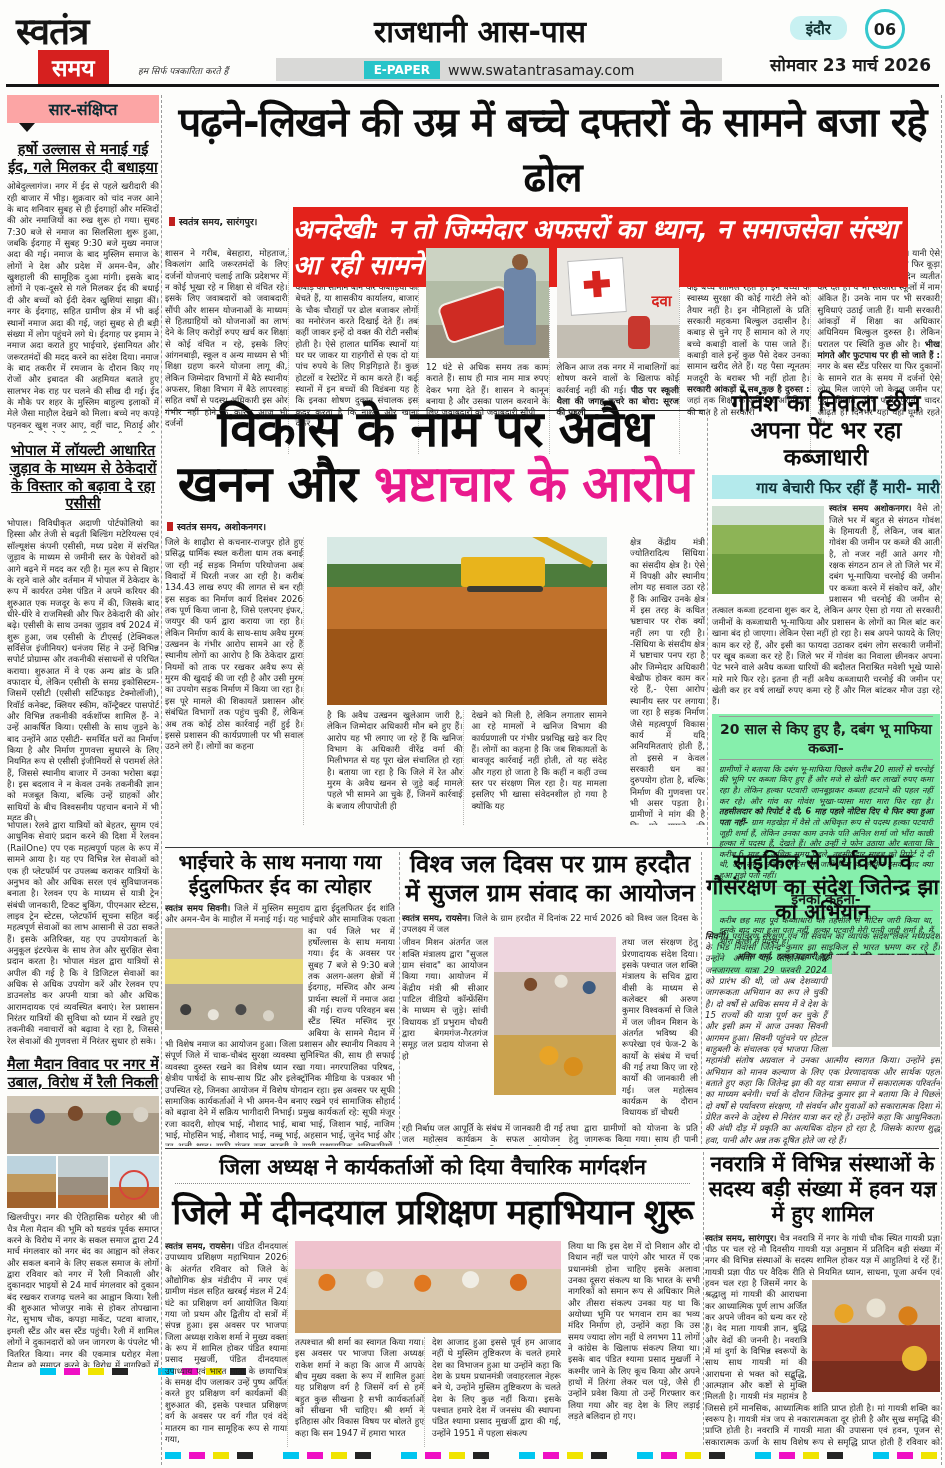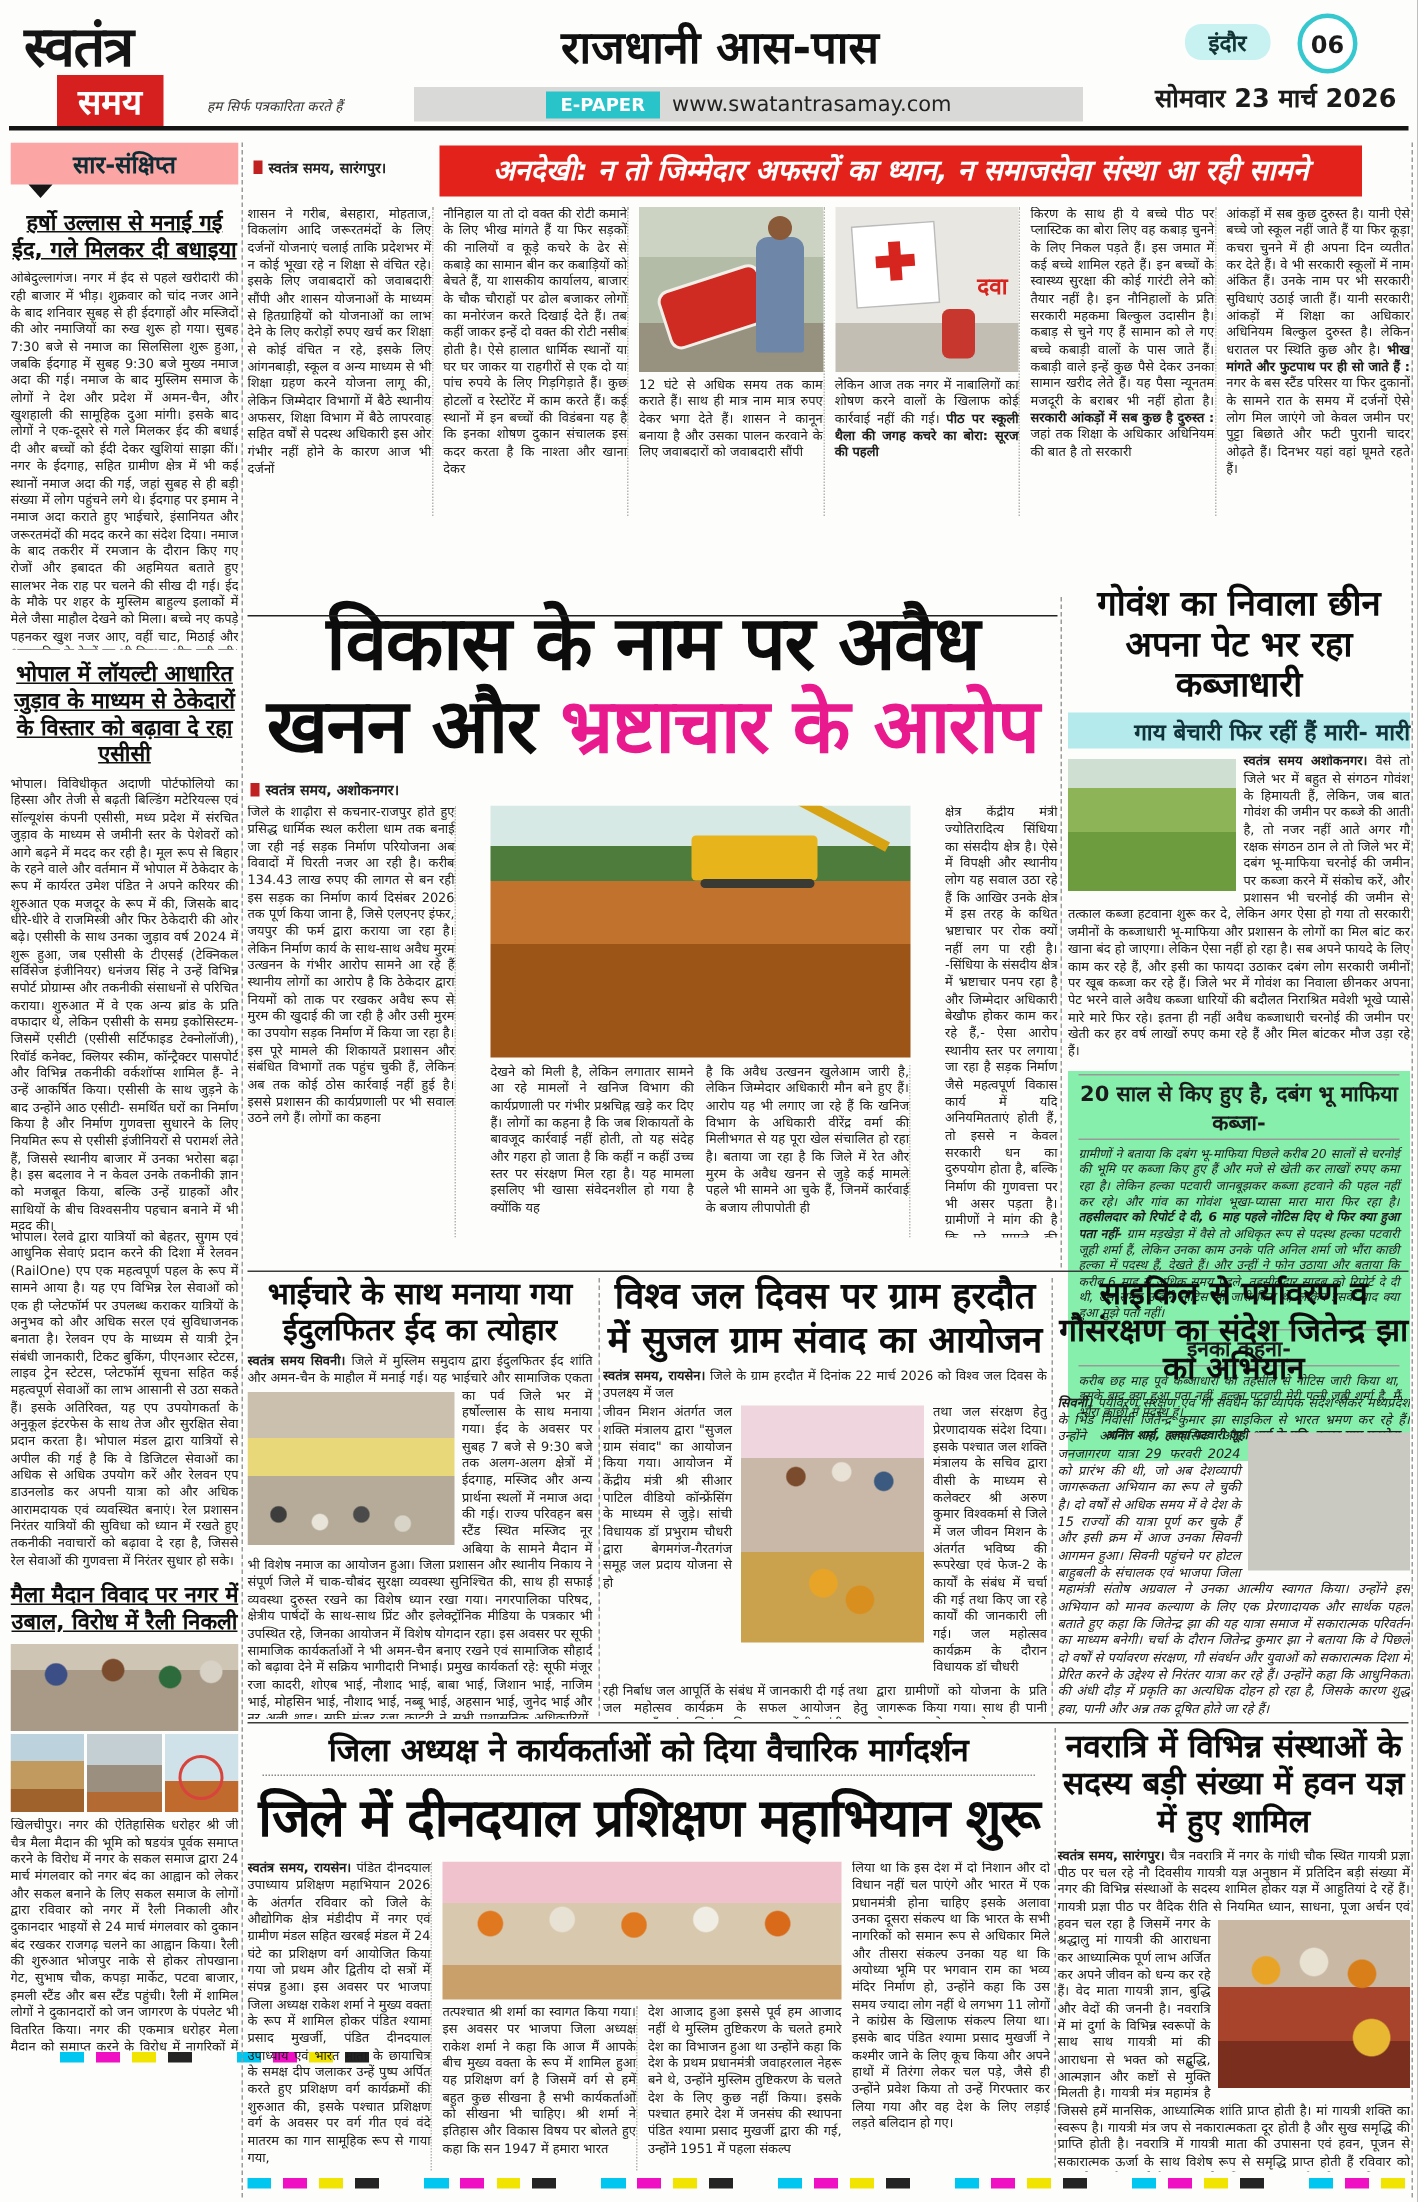--- a/index.html
+++ b/index.html
@@ -60,21 +60,21 @@
   .ph-ferris{background:linear-gradient(180deg,#cfe2ea 0 60%,#c06a2e 60% 100%);}
   .wheel{position:absolute;left:50%;top:26%;width:26px;height:26px;border:2px solid #d8443c;
          border-radius:50%;transform:translateX(-50%);}
   .sb-marks{position:absolute;left:40px;top:1368px;width:220px;}
   
   .lead{position:absolute;left:165px;top:93px;width:775px;height:300px;}
   .lead-headline{font-size:40px;font-weight:800;text-align:center;letter-spacing:-1px;color:#0d0d0d;}
   .lead-subrow{position:relative;height:33px;margin-top:4px;}
   .lead .byline{position:absolute;left:4px;top:8px;}
   .redband{position:absolute;left:128px;right:32px;top:0;background:#e3221b;color:#fff;
-           font-size:19px;font-weight:800;font-style:italic;text-align:center;padding:3px 0 5px;}
+           font-size:26px;font-weight:800;font-style:italic;padding:3px 0 5px;}
   .lead-cols{display:flex;gap:7px;margin-top:8px;height:206px;overflow:hidden;}
   .lead-col{flex:1;}
   .ph-top{height:110px;margin-bottom:4px;}
   .ph-dhol{background:linear-gradient(180deg,#ccd3c3 0 30%,#b2bca6 30% 70%,#97917f 70% 100%);}
   .drum{position:absolute;left:12%;top:42%;width:55%;height:34%;background:#cf2b23;border-radius:8px;
         transform:rotate(-18deg);border:2px solid #f2efe8;}
   .boy{position:absolute;right:10%;top:18%;width:26%;height:70%;background:#6e86a8;border-radius:8px 8px 2px 2px;}
   .boy::before{content:"";position:absolute;left:50%;top:-14px;transform:translateX(-50%);
         width:16px;height:16px;border-radius:50%;background:#8a5a38;}
   .ph-pharma{background:linear-gradient(180deg,#e9e7e2 0 70%,#c3beb3 70% 100%);}
@@ -235,20 +235,21 @@
       </div>
       <div class="small sb-body4" style="margin-top:4px">खिलचीपुर। नगर की ऐतिहासिक धरोहर श्री जी चैत्र मैला मैदान की भूमि को षडयंत्र पूर्वक समाप्त करने के विरोध में नगर के सकल समाज द्वारा 24 मार्च मंगलवार को नगर बंद का आह्वान को लेकर और सकल बनाने के लिए सकल समाज के लोगों द्वारा रविवार को नगर में रैली निकाली और दुकानदार भाइयों से 24 मार्च मंगलवार को दुकान बंद रखकर राजगढ़ चलने का आह्वान किया। रैली की शुरुआत भोजपुर नाके से होकर तोपखाना गेट, सुभाष चौक, कपड़ा मार्केट, पटवा बाजार, इमली स्टैंड और बस स्टैंड पहुंची। रैली में शामिल लोगों ने दुकानदारों को जन जागरण के पंपलेट भी वितरित किया। नगर की एकमात्र धरोहर मेला मैदान को समाप्त करने के विरोध में नागरिकों में भारी आक्रोश देखा जा रहा है। नगर में एक मात्र मैदान है जिस पर धार्मिक आयोजन सहित सामूहिक विवाह सम्मेलन होते हैं अगर यह मैदान समाप्त कर दिया गया तो आने वाले भविष्य में कार्यक्रम कहां होंगे। यह भूमि नगर परिषद की है यह प्राचीन काल से ही है यहां पर श्री जी चैत्र मैला लगता है वर्तमान में यह समाहनी मेले का आयोजन होता आ रहा है।</div>
     </div>
   </div>
   <div class="sb-marks regmarks"></div>
 
   <div class="sep-side"></div>
   <div class="sep-right"></div>
 
   <div class="lead">
+    <div class="lead-headline">पढ़ने-लिखने की उम्र में बच्चे दफ्तरों के सामने बजा रहे ढोल</div>
     <div class="lead-subrow">
       <div class="byline">
         <span class="bullet"></span>
         <span>स्वतंत्र समय, सारंगपुर।</span>
       </div>
       <div class="redband">अनदेखी: न तो जिम्मेदार अफसरों का ध्यान, न समाजसेवा संस्था आ रही सामने</div>
     </div>
     <div class="lead-cols">
       <div class="lead-col small vdot">शासन ने गरीब, बेसहारा, मोहताज, विकलांग आदि जरूरतमंदों के लिए दर्जनों योजनाएं चलाई ताकि प्रदेशभर में न कोई भूखा रहे न शिक्षा से वंचित रहे। इसके लिए जवाबदारों को जवाबदारी सौंपी और शासन योजनाओं के माध्यम से हितग्राहियों को योजनाओं का लाभ देने के लिए करोड़ों रुपए खर्च कर शिक्षा से कोई वंचित न रहे, इसके लिए आंगनबाड़ी, स्कूल व अन्य माध्यम से भी शिक्षा ग्रहण करने योजना लागू की, लेकिन जिम्मेदार विभागों में बैठे स्थानीय अफसर, शिक्षा विभाग में बैठे लापरवाह सहित वर्षों से पदस्थ अधिकारी इस ओर गंभीर नहीं होने के कारण आज भी दर्जनों</div>
       <div class="lead-col small vdot">नौनिहाल या तो दो वक्त की रोटी कमाने के लिए भीख मांगते हैं या फिर सड़कों की नालियों व कूड़े कचरे के ढेर से कबाड़े का सामान बीन कर कबाड़ियों को बेचते हैं, या शासकीय कार्यालय, बाजार के चौक चौराहों पर ढोल बजाकर लोगों का मनोरंजन करते दिखाई देते हैं। तब कहीं जाकर इन्हें दो वक्त की रोटी नसीब होती है। ऐसे हालात धार्मिक स्थानों या घर घर जाकर या राहगीरों से एक दो या पांच रुपये के लिए गिड़गिड़ाते हैं। कुछ होटलों व रेस्टोरेंट में काम करते हैं। कई स्थानों में इन बच्चों की विडंबना यह है कि इनका शोषण दुकान संचालक इस कदर करता है कि नाश्ता और खाना देकर</div>
@@ -283,22 +284,22 @@
     </div>
     <div class="road-cols">
       <div class="rc1 small vdot">जिले के शाढ़ौरा से कचनार-राजपुर होते हुए प्रसिद्ध धार्मिक स्थल करीला धाम तक बनाई जा रही नई सड़क निर्माण परियोजना अब विवादों में घिरती नजर आ रही है। करीब 134.43 लाख रुपए की लागत से बन रही इस सड़क का निर्माण कार्य दिसंबर 2026 तक पूर्ण किया जाना है, जिसे एलएनए इंफर, जयपुर की फर्म द्वारा कराया जा रहा है। लेकिन निर्माण कार्य के साथ-साथ अवैध मुरम उत्खनन के गंभीर आरोप सामने आ रहे हैं स्थानीय लोगों का आरोप है कि ठेकेदार द्वारा नियमों को ताक पर रखकर अवैध रूप से मुरम की खुदाई की जा रही है और उसी मुरम का उपयोग सड़क निर्माण में किया जा रहा है। इस पूरे मामले की शिकायतें प्रशासन और संबंधित विभागों तक पहुंच चुकी हैं, लेकिन अब तक कोई ठोस कार्रवाई नहीं हुई है। इससे प्रशासन की कार्यप्रणाली पर भी सवाल उठने लगे हैं। लोगों का कहना</div>
       <div class="rmid">
         <div class="photo ph-excavator">
           <div class="exc-boom"></div>
           <div class="exc-body"></div>
           <div class="exc-tracks"></div>
         </div>
         <div class="rmid-cols">
+          <div class="small vdot">है कि अवैध उत्खनन खुलेआम जारी है, लेकिन जिम्मेदार अधिकारी मौन बने हुए हैं। आरोप यह भी लगाए जा रहे हैं कि खनिज विभाग के अधिकारी वीरेंद्र वर्मा की मिलीभगत से यह पूरा खेल संचालित हो रहा है। बताया जा रहा है कि जिले में रेत और मुरम के अवैध खनन से जुड़े कई मामले पहले भी सामने आ चुके हैं, जिनमें कार्रवाई के बजाय लीपापोती ही</div>
           <div class="small">देखने को मिली है, लेकिन लगातार सामने आ रहे मामलों ने खनिज विभाग की कार्यप्रणाली पर गंभीर प्रश्नचिह्न खड़े कर दिए हैं। लोगों का कहना है कि जब शिकायतों के बावजूद कार्रवाई नहीं होती, तो यह संदेह और गहरा हो जाता है कि कहीं न कहीं उच्च स्तर पर संरक्षण मिल रहा है। यह मामला इसलिए भी खासा संवेदनशील हो गया है क्योंकि यह</div>
-          <div class="small vdot">है कि अवैध उत्खनन खुलेआम जारी है, लेकिन जिम्मेदार अधिकारी मौन बने हुए हैं। आरोप यह भी लगाए जा रहे हैं कि खनिज विभाग के अधिकारी वीरेंद्र वर्मा की मिलीभगत से यह पूरा खेल संचालित हो रहा है। बताया जा रहा है कि जिले में रेत और मुरम के अवैध खनन से जुड़े कई मामले पहले भी सामने आ चुके हैं, जिनमें कार्रवाई के बजाय लीपापोती ही</div>
         </div>
       </div>
       <div class="rc3 small">क्षेत्र केंद्रीय मंत्री ज्योतिरादित्य सिंधिया का संसदीय क्षेत्र है। ऐसे में विपक्षी और स्थानीय लोग यह सवाल उठा रहे हैं कि आखिर उनके क्षेत्र में इस तरह के कथित भ्रष्टाचार पर रोक क्यों नहीं लग पा रही है। -सिंधिया के संसदीय क्षेत्र में भ्रष्टाचार पनप रहा है और जिम्मेदार अधिकारी बेखौफ होकर काम कर रहे हैं,- ऐसा आरोप स्थानीय स्तर पर लगाया जा रहा है सड़क निर्माण जैसे महत्वपूर्ण विकास कार्य में यदि अनियमितताएं होती हैं, तो इससे न केवल सरकारी धन का दुरुपयोग होता है, बल्कि निर्माण की गुणवत्ता पर भी असर पड़ता है। ग्रामीणों ने मांग की है कि पूरे मामले की निष्पक्ष जांच कराई जाए और दोषियों के खिलाफ सख्त कार्रवाई की जाए। अब देखने वाली बात यह होगी कि प्रशासन इस पूरे मामले को कितनी गंभीरता से लेता है और क्या वाकई जांच के बाद सच्चाई सामने आ पाती है या यह मामला भी अन्य मामलों की तरह ठंडे बस्ते में चला जाएगा।</div>
     </div>
   </div>
 
   <div class="vdash" style="left:707px;top:398px;height:447px;"></div>
 
   <div class="cattle">
     <div class="cattle-headline">गोवंश का निवाला छीन अपना पेट भर रहा कब्जाधारी</div>

